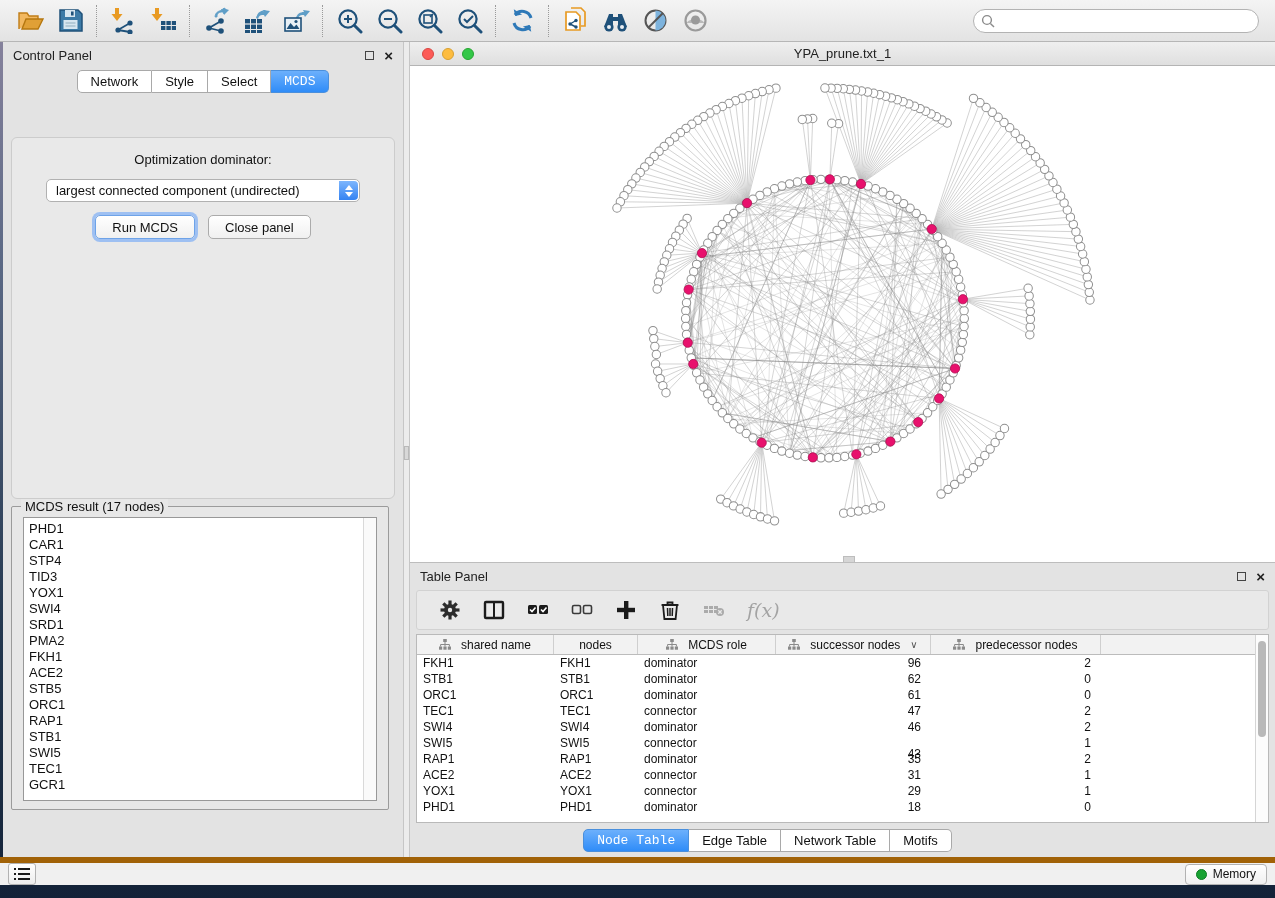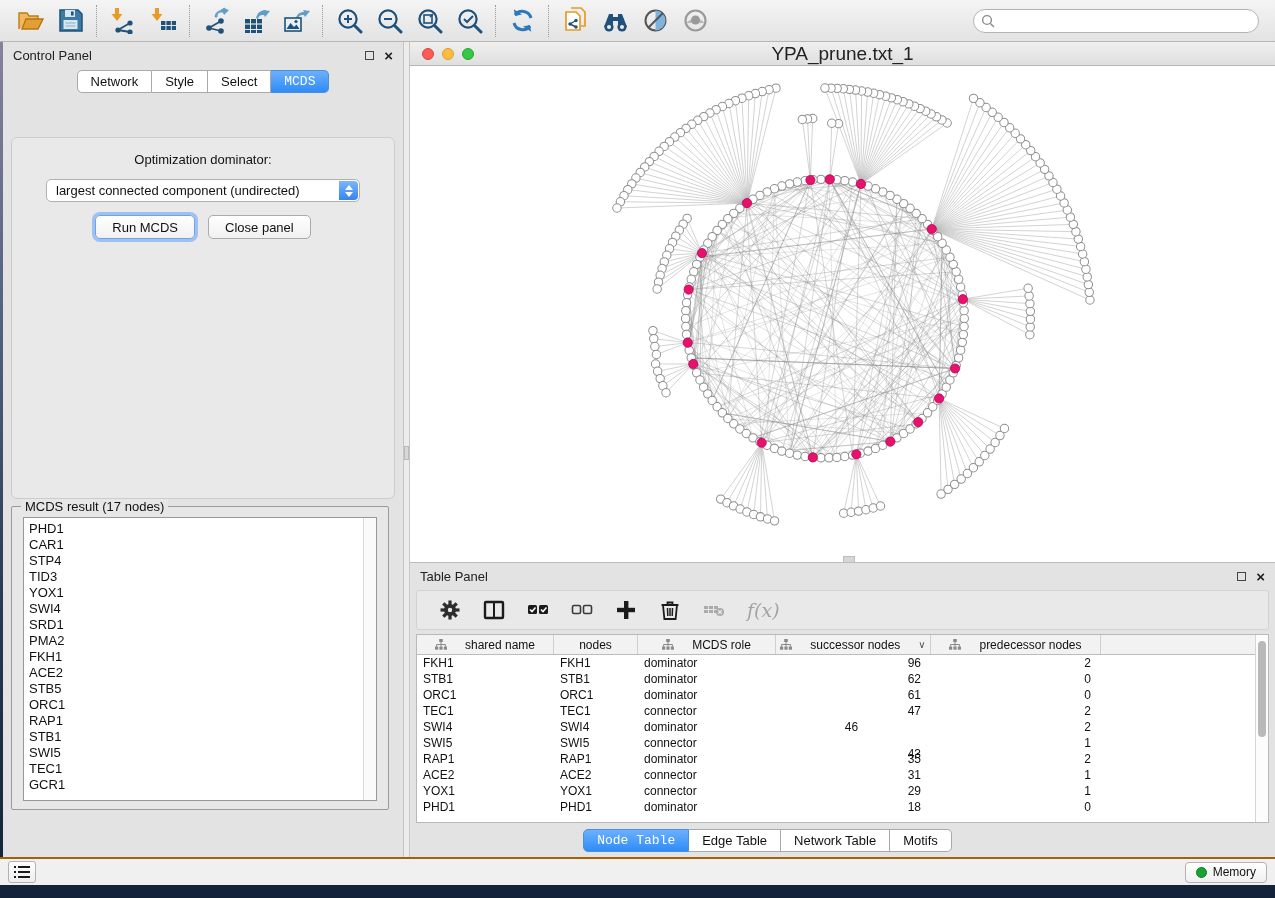--- a/index.html
+++ b/index.html
@@ -93,51 +93,51 @@
   .network-window { height:521px; flex:0 0 auto; display:flex; flex-direction:column; border-bottom:1px solid #bdbdbd; position:relative; }
   .net-titlebar {
     height:24px; background:linear-gradient(180deg,#efefef,#dfdfdf); border-bottom:1px solid #b4b4b4;
     display:flex; align-items:center; position:relative;
   }
   .traffic { display:flex; gap:8px; margin-left:12px; }
   .tl { width:12px; height:12px; border-radius:50%; }
   .tl.red { background:#fc5b57; border:1px solid #d94742; }
   .tl.yellow { background:#fdbc40; border:1px solid #d8a031; }
   .tl.green { background:#34c748; border:1px solid #27a532; }
-  .net-title { position:absolute; left:0; right:0; text-align:center; font-size:19px; color:#222; }
+  .net-title { position:absolute; left:0; right:0; text-align:center; font-size:13px; color:#222; }
   .net-canvas { flex:1; background:#fff; position:relative; }
   .net-canvas svg { position:absolute; inset:0; }
   .hsplit-handle { position:absolute; bottom:-1px; left:50%; width:12px; height:7px; background:#d6d6d6; border:1px solid #bdbdbd; }
 
   
   .table-panel { flex:1 1 auto; background:#e3e3e3; display:flex; flex-direction:column; min-height:0; position:relative; }
   .tp-toolbar {
     margin:1px 6px 4px 6px; height:40px; background:#e9e9e9; border:1px solid #d2d2d2; border-radius:3px;
     display:flex; align-items:center; gap:22px; padding:0 4px 0 22px; flex:0 0 auto;
   }
   .tp-tool { display:flex; align-items:center; }
   .tp-tool svg { width:22px; height:22px; }
   .fx-label { font-family:"DejaVu Serif", serif; font-style:italic; font-size:19px; color:#a3a3a3; }
 
   .grid-wrap { margin:0 6px; background:#fff; border:1px solid #b9b9b9; flex:1 1 auto; min-height:0; display:flex; flex-direction:column; position:relative; }
   .grid-header { display:flex; height:20px; background:#f2f2f2; border-bottom:1px solid #bcbcbc; flex:0 0 auto; }
-  .gh-cell { display:flex; align-items:center; justify-content:center; gap:18px; font-size:12px; color:#111; border-right:1px solid #cfcfcf; }
+  .gh-cell { display:flex; align-items:center; justify-content:center; gap:10px; font-size:12px; color:#111; border-right:1px solid #cfcfcf; }
   .gh-cell svg { width:12px; height:11px; }
   .sort-chev { font-size:10px; color:#555; }
   .grid-body { flex:1; overflow:hidden; position:relative; }
   .grid-row { display:flex; height:16px; align-items:center; }
   .gc { font-size:12px; color:#111; padding:0 6px; white-space:nowrap; overflow:hidden; }
   .gc.num { text-align:right; }
   .grid-vscroll { position:absolute; top:0; right:0; bottom:0; width:13px; background:#fcfcfc; border-left:1px solid #d5d5d5; }
   .grid-vscroll .thumb { position:absolute; top:6px; left:2px; width:8px; height:96px; background:#b9b9b9; border-radius:5px; }
 
   .tp-tabs-row { height:34px; display:flex; justify-content:center; align-items:center; flex:0 0 auto; padding-right:150px; }
 
   
-  .statusbar { height:28px; background:#f0f0f0; border-top:2px solid #a16207; display:flex; align-items:center; padding:0 8px; flex:0 0 auto;gap:40px; }
+  .statusbar { height:28px; background:#f0f0f0; border-top:6px solid #a16207; display:flex; align-items:center; padding:0 8px; flex:0 0 auto;gap:40px; }
   .list-btn { width:28px; height:22px; background:linear-gradient(180deg,#fff,#ededed); border:1px solid #b2b2b2; border-radius:3px; display:flex; align-items:center; justify-content:center; }
   .memory-btn { margin-left:auto; height:21px; background:linear-gradient(180deg,#fff,#f0f0f0); border:1px solid #b2b2b2; border-radius:4px; display:flex; align-items:center; gap:6px; padding:0 10px; font-size:12px; }
   .mem-dot { width:11px; height:11px; border-radius:50%; background:#18a233; border:1px solid #0e7d24; }
 </style>
 </head>
 <body>
 
 <div class="app">
 
   <div class="toolbar">
@@ -1295,21 +1295,21 @@
                 <div class="gc" style="width: 137px;">TEC1</div>
                 <div class="gc" style="width: 84px;">TEC1</div>
                 <div class="gc" style="width: 138px;">connector</div>
                 <div class="gc num" style="width: 155px; padding-right: 10px;">47</div>
                 <div class="gc num" style="width: 170px; padding-right: 10px;">2</div>
               </div>
               <div class="grid-row">
                 <div class="gc" style="width: 137px;">SWI4</div>
                 <div class="gc" style="width: 84px;">SWI4</div>
                 <div class="gc" style="width: 138px;">dominator</div>
-                <div class="gc num" style="width: 155px; padding-right: 10px; text-align: center;">46</div>
+                <div class="gc num" style="width: 155px; padding-right: 10px;">46</div>
                 <div class="gc num" style="width: 170px; padding-right: 10px;">2</div>
               </div>
               <div class="grid-row">
                 <div class="gc" style="width: 137px;">SWI5</div>
                 <div class="gc" style="width: 84px;">SWI5</div>
                 <div class="gc" style="width: 138px;">connector</div>
                 <div class="gc num" style="width: 155px; padding-right: 10px; margin-top: 21px;">43</div>
                 <div class="gc num" style="width: 170px; padding-right: 10px;">1</div>
               </div>
               <div class="grid-row">

